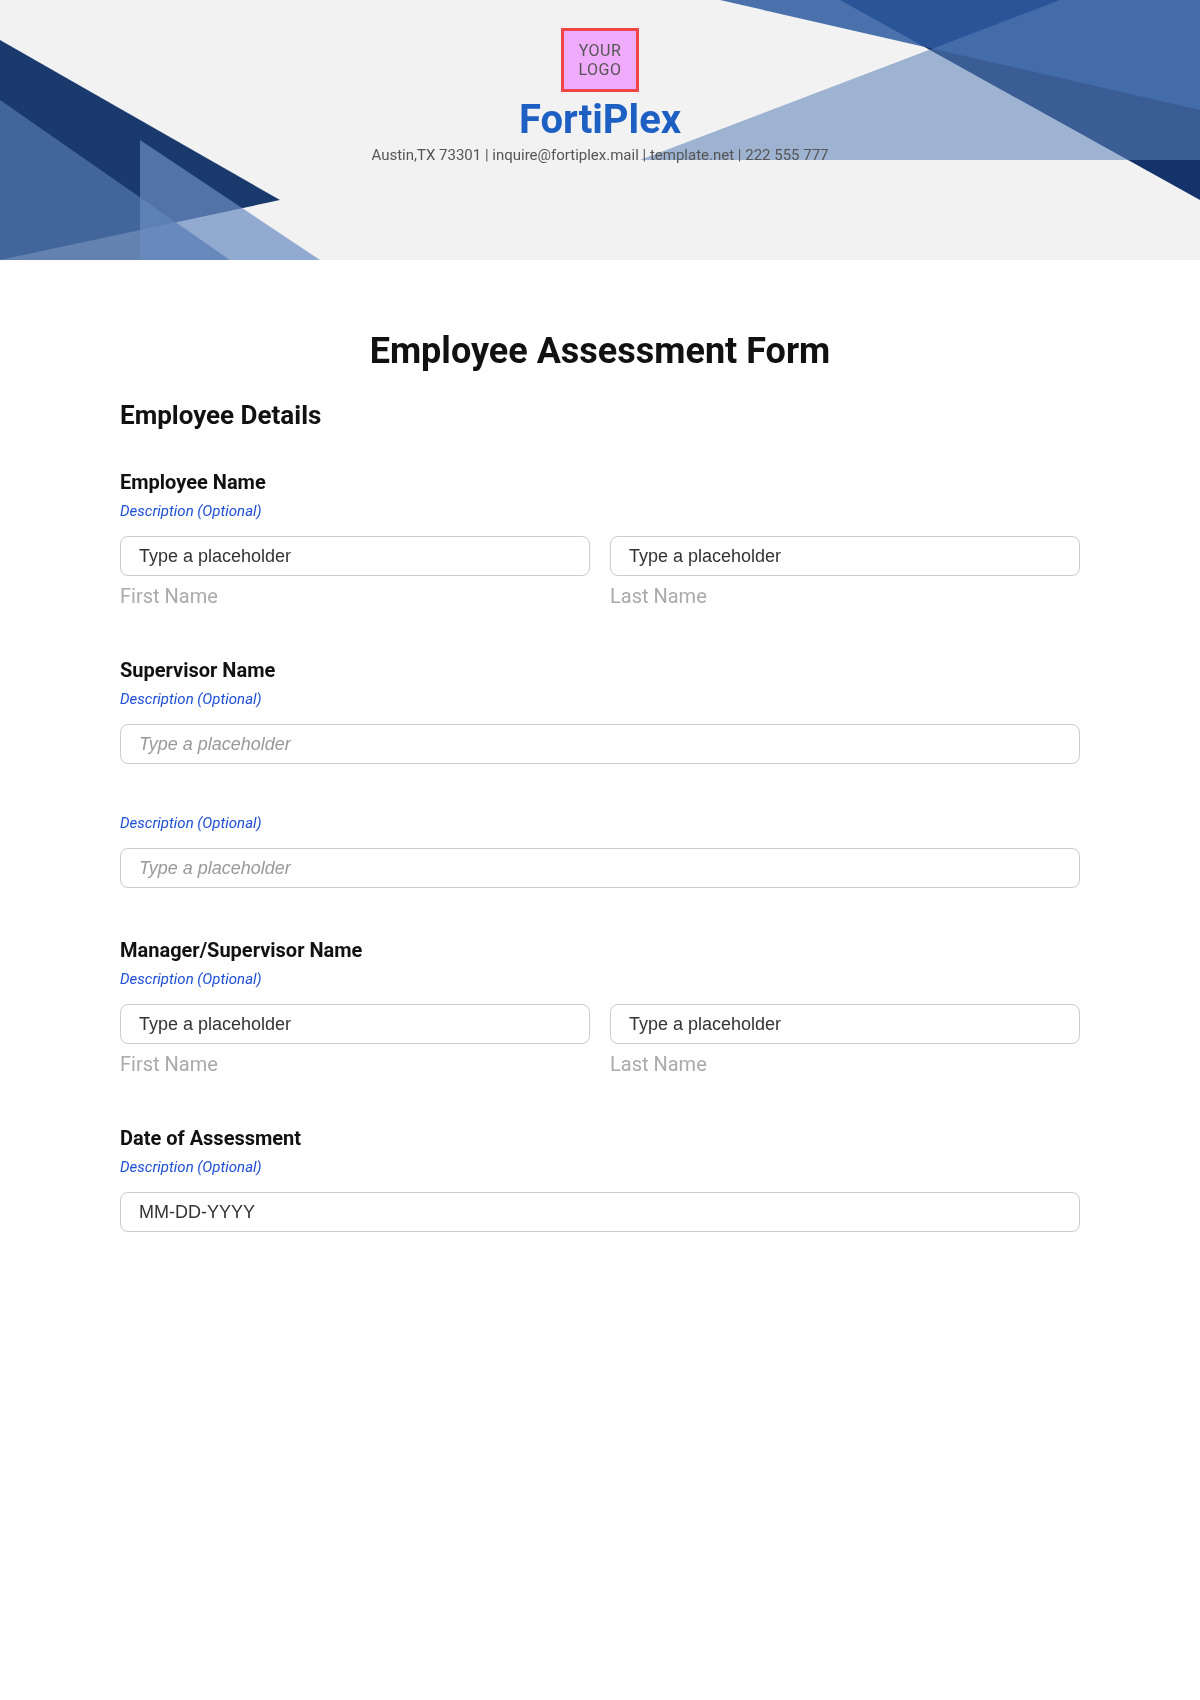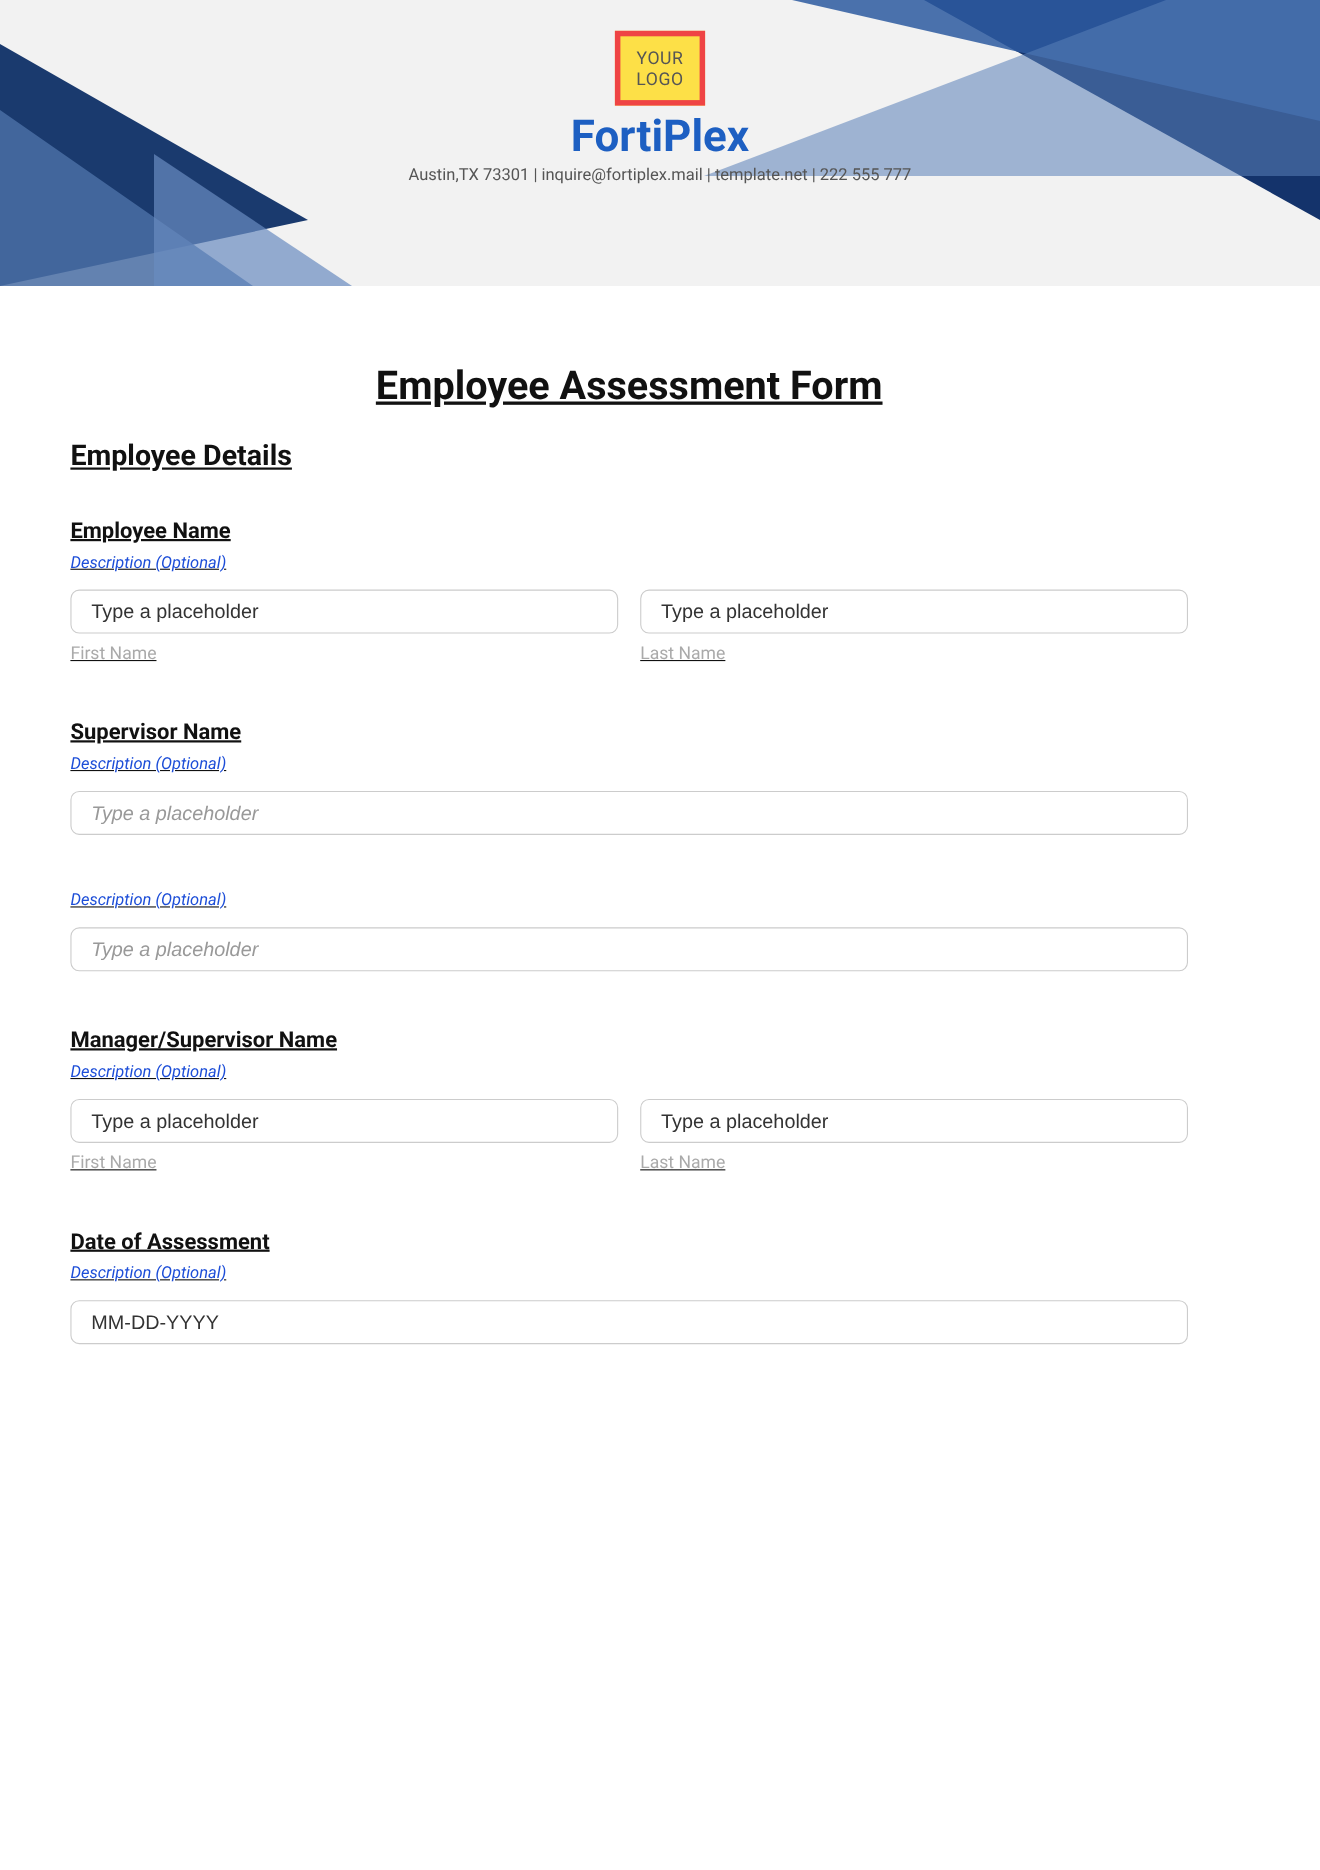--- a/index.html
+++ b/index.html
@@ -16,45 +16,44 @@
     overflow: hidden;
   }
   .header-content {
     position: relative;
     z-index: 2;
     text-align: center;
     padding-top: 28px;
   }
   .logo-box {
     display: inline-block;
-    border: 5px solid #ef4444;
+    border: 3px solid #ef4444;
     padding: 10px 14px;
     font-size: 16px;
     line-height: 1.2;
     color: #555;
-    background: #fde047;
+    background: #f0abfc;
     letter-spacing: 0.5px;
   }
   .company-name {
     font-size: 40px;
     font-weight: 700;
     color: #1d5fc2;
     margin-top: 4px;
   }
   .contact-line {
     font-size: 15px;
     color: #555;
     line-height: 1.6;
     max-width: 500px;
     margin-left: auto;
     margin-right: auto;
   }
   .form-area {
-    padding: 70px 120px 40px 64px;
-    text-decoration: underline;
+    padding: 70px 120px 40px 120px;
   }
   .form-title {
     text-align: center;
     font-size: 36px;
     font-weight: 700;
     margin-bottom: 28px;
   }
   .form-intro {
     text-align: center;
     font-size: 19px;
@@ -100,21 +99,21 @@
   }
   .text-input::placeholder {
     color: #999;
     font-style: italic;
   }
   .text-input.plain::placeholder {
     font-style: normal;
     color: #333;
   }
   .sub-label {
-    font-size: 16px;
+    font-size: 20px;
     color: #aaa;
     margin-top: 8px;
   }
   
   .shape { position: absolute; z-index: 1; }
 </style>
 </head>
 <body>
 
 <div class="header-band">

